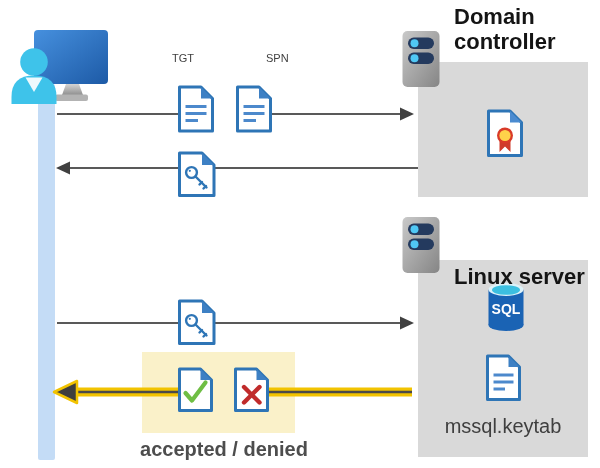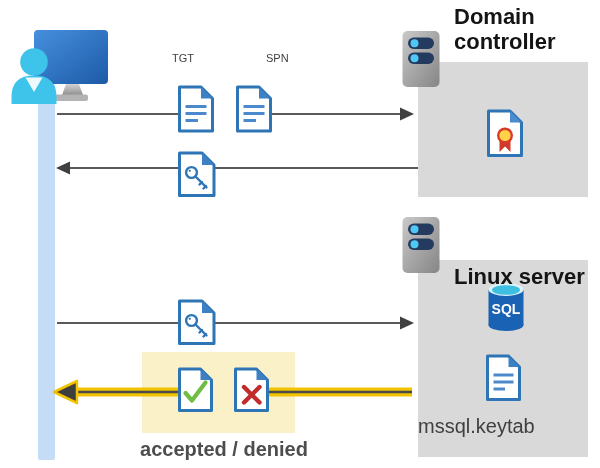--- a/index.html
+++ b/index.html
@@ -4,21 +4,21 @@
 <style>
   html,body{margin:0;padding:0;background:#fff;}
   #canvas{position:relative;width:600px;height:468px;background:#ffffff;overflow:hidden;
           font-family:"Liberation Sans",sans-serif;}
   .abs{position:absolute;}
   .gray-box{background:#d9d9d9;}
   .yellow-box{background:#faf1c9;}
   .lifeline{background:#c4dcf6;border-radius:2px;}
   .title{font-weight:700;color:#141414;font-size:22px;line-height:25px;}
   .small-label{color:#3f3f3f;font-size:11px;text-align:left;}
-  .file-label{color:#3f3f3f;font-size:20px;}
+  .file-label{color:#3f3f3f;font-size:20px;text-align:center;}
   .result-label{color:#4d4d4d;font-size:20px;text-align:center;}
   svg{display:block;}
   text.sql-text{font-family:"Liberation Sans",sans-serif;font-weight:700;fill:#ffffff;}
 </style>
 </head>
 <body>
 
 <div id="canvas">
 
   <div class="abs gray-box" style="left:418px;top:62px;width:170px;height:135px;"></div>

